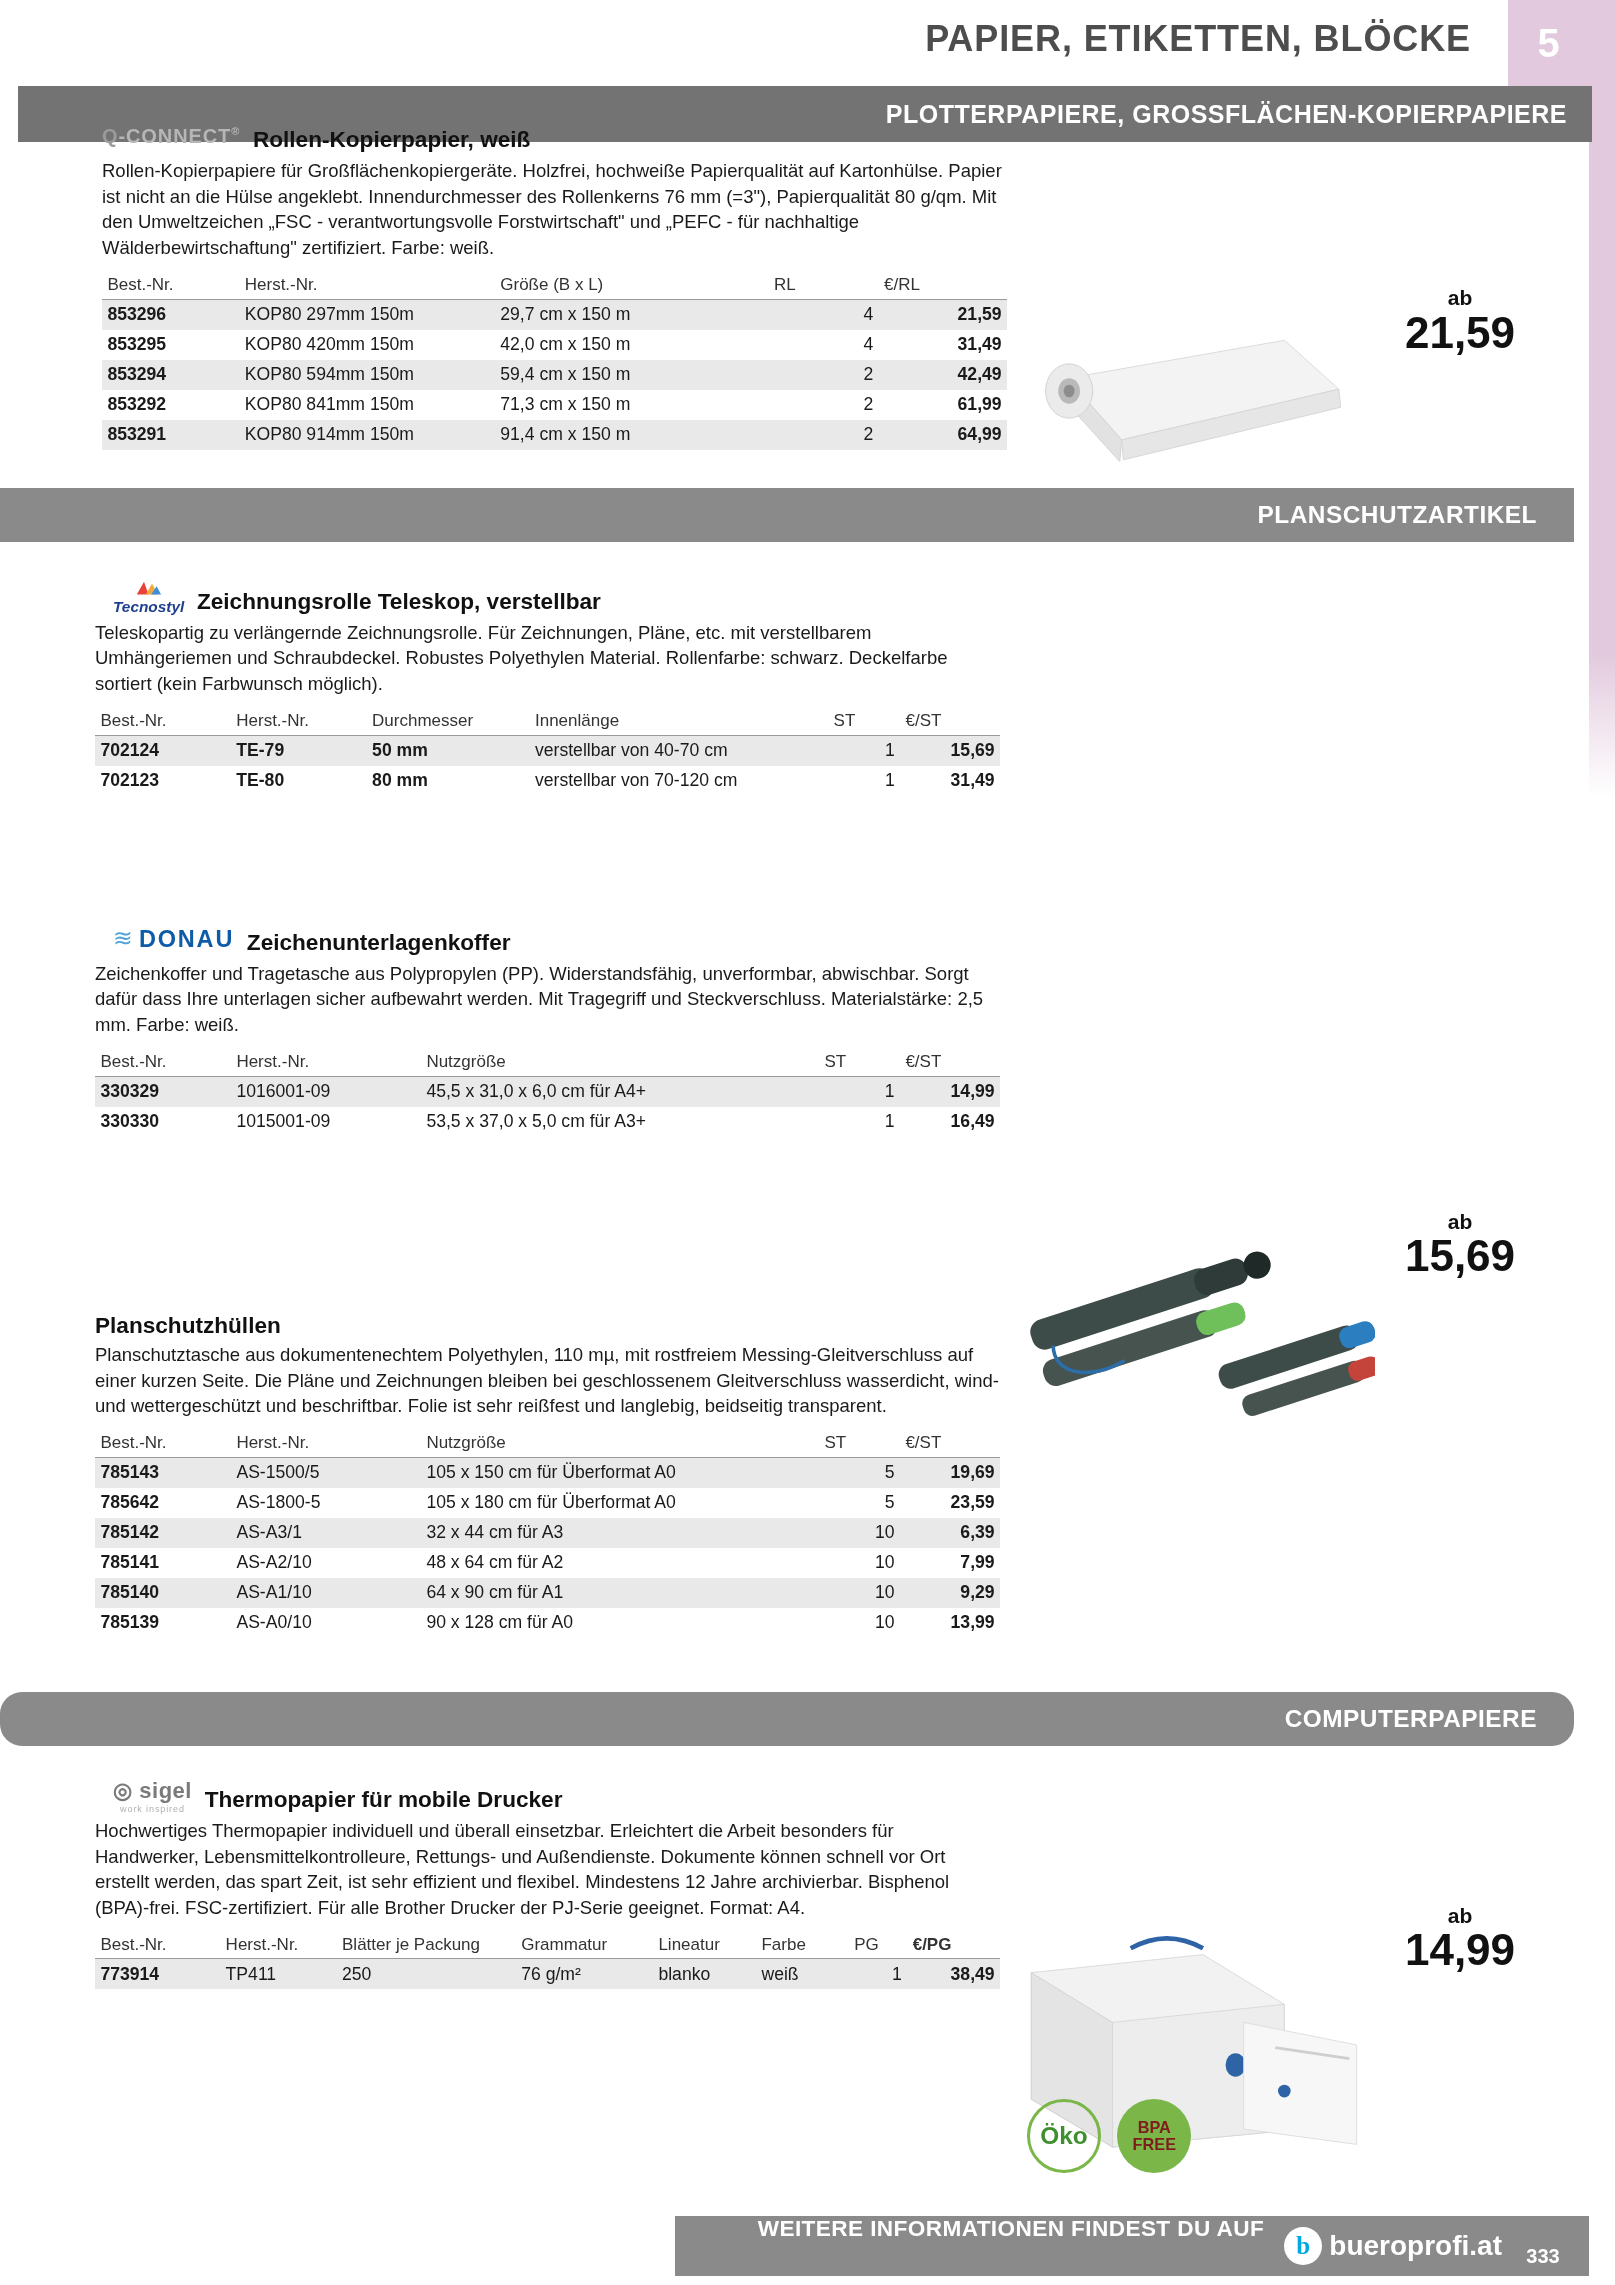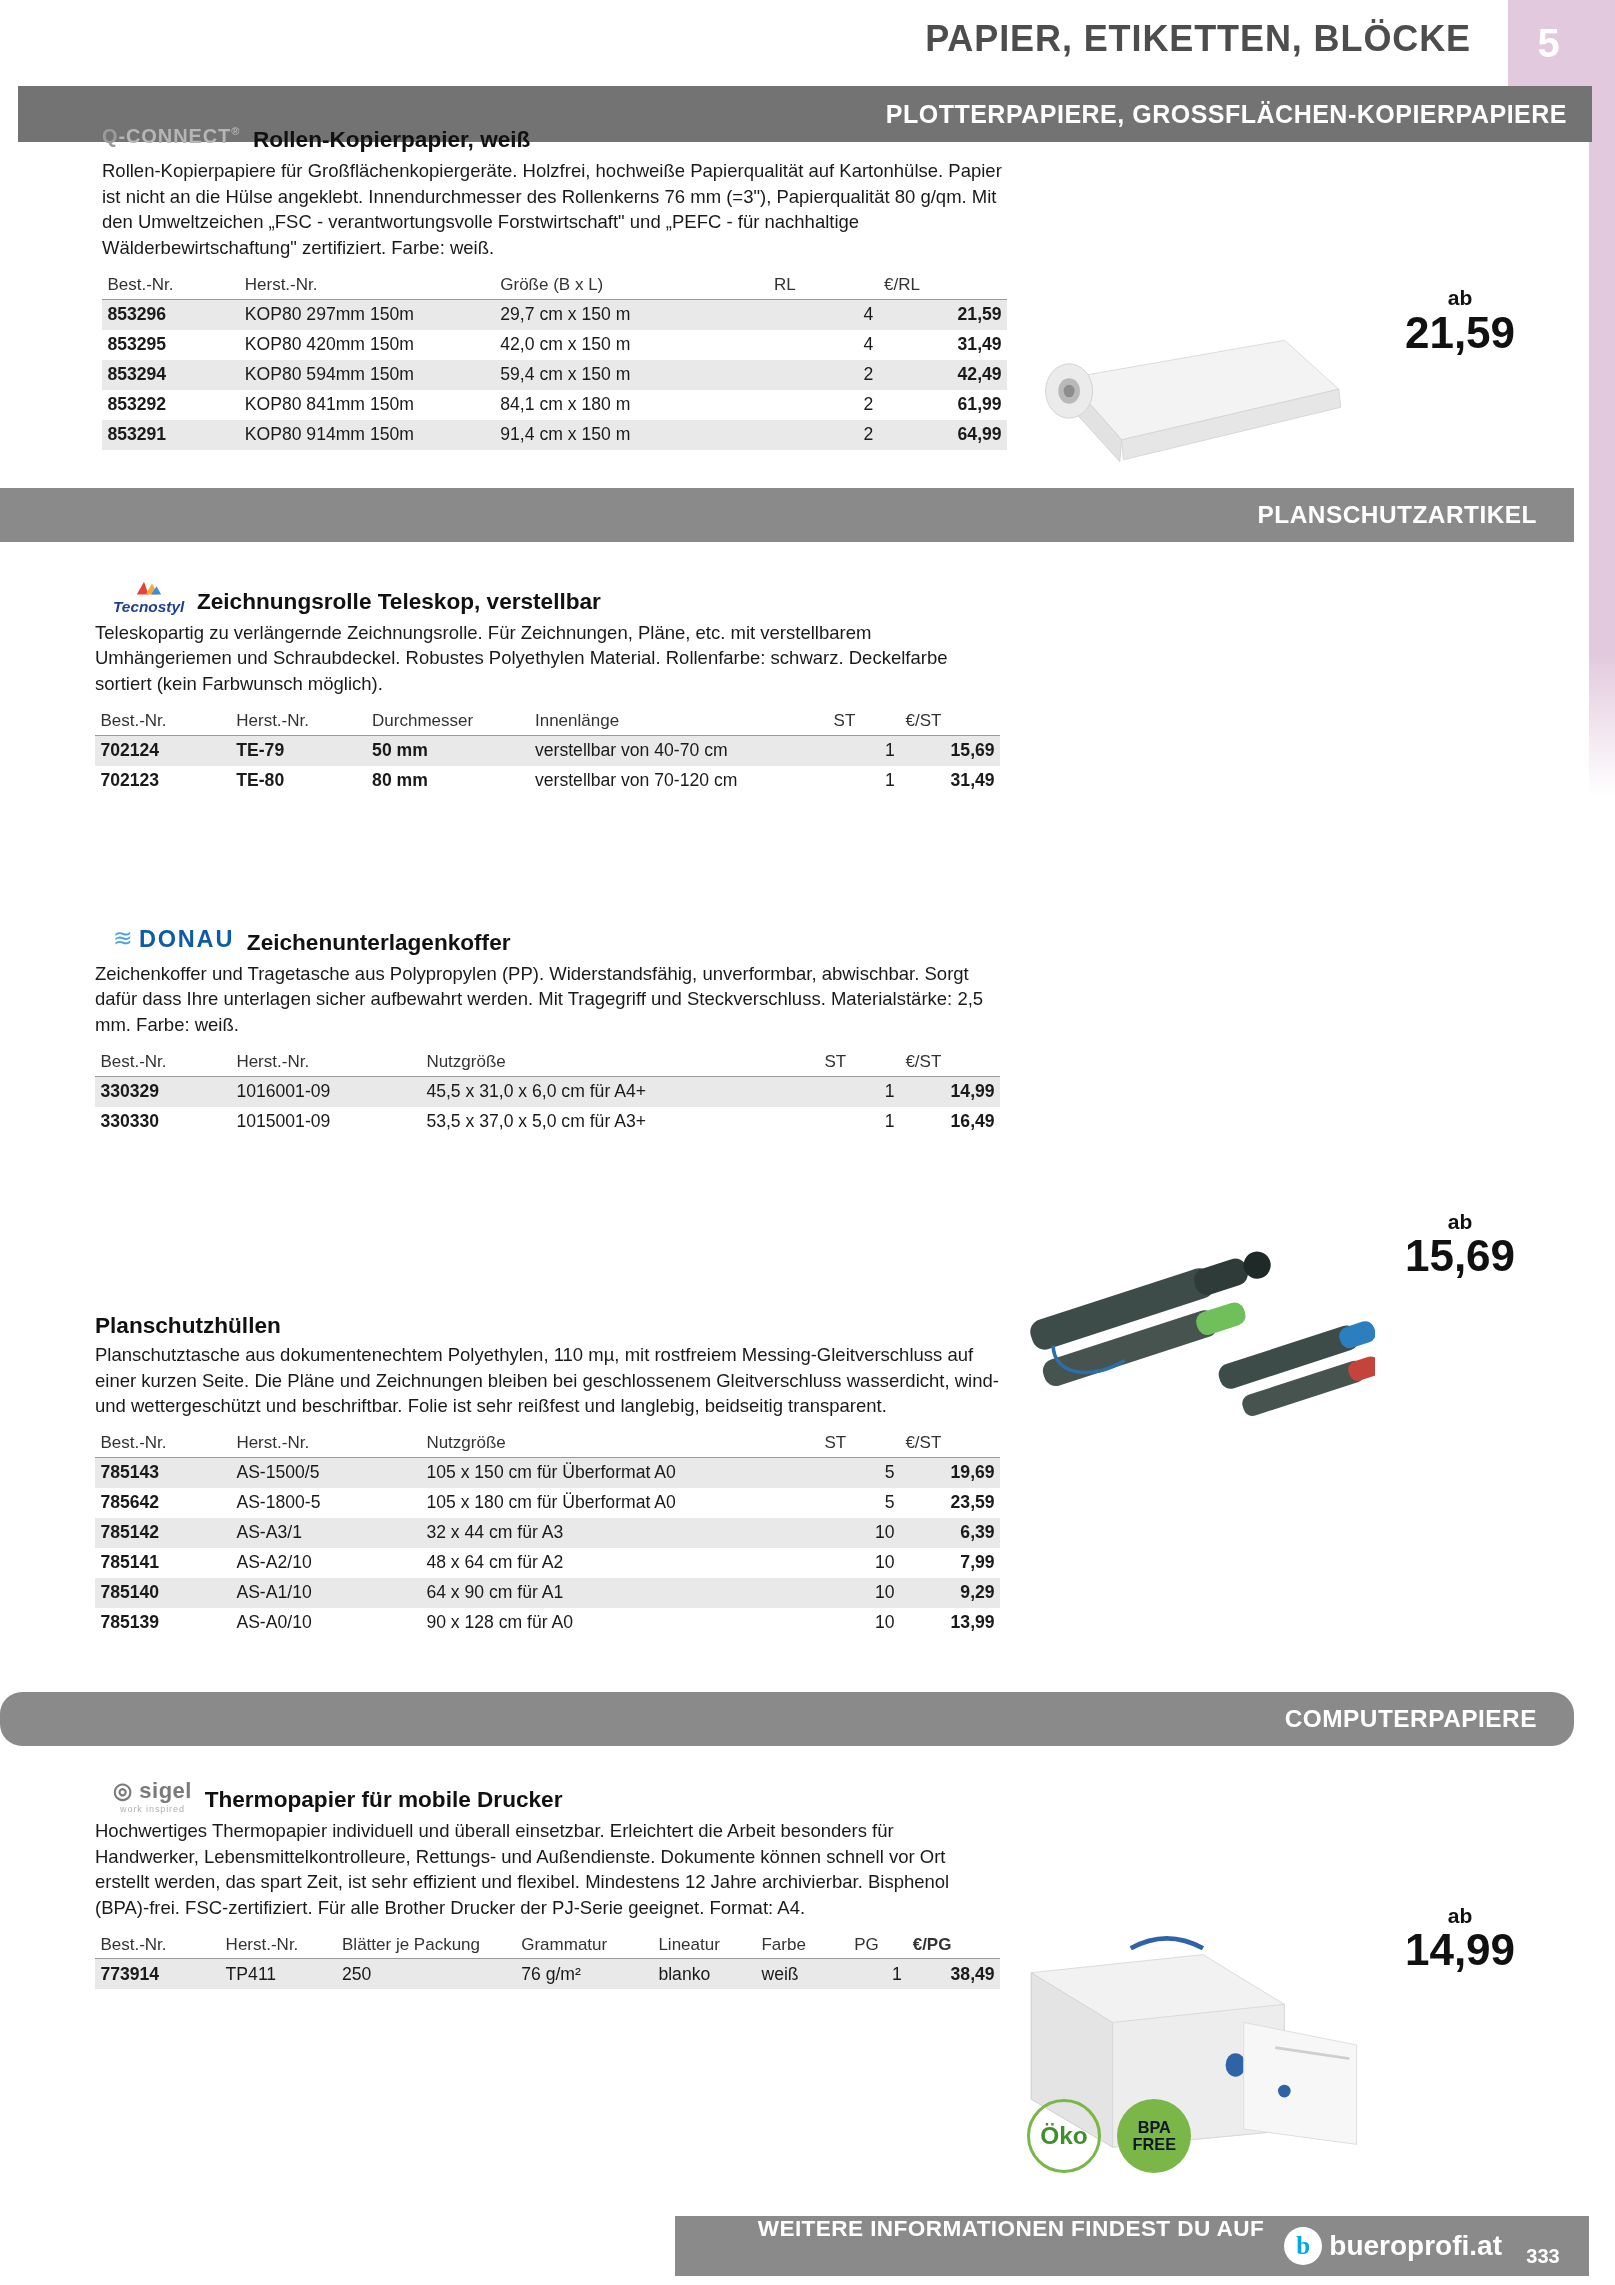--- a/index.html
+++ b/index.html
@@ -102,21 +102,21 @@
   .bp-text { color:#ffffff; font-size:28px; font-weight:bold; }
 
   
   .eco-badges { position:absolute; left:1027px; top:2099px; display:flex; gap:16.3px; align-items:center; }
   .badge-oko {
     width:74px; height:74px; border-radius:50%; border:3.6px solid #7ab648;
     display:flex; align-items:center; justify-content:center;
     color:#3f8f2f; font-size:24.4px; font-weight:bold;
   }
   .badge-bpa {
-    width:74px; height:74px; border-radius:50%; background:#7ab648; color:#0f172a;
+    width:74px; height:74px; border-radius:50%; background:#7ab648; color:#7f1d1d;
     display:flex; flex-direction:column; align-items:center; justify-content:center;
     font-size:16.3px; font-weight:bold; line-height:1.05;
   }
 
   
   .logo-qconnect { font-size:20px; font-weight:bold; color:#b6b6b6; letter-spacing:0.9px; }
   .logo-qconnect .q { color:#9b9b9b; }
   .logo-tecnostyl { font-size:15.4px; font-weight:bold; color:#1f3f8f; font-style:italic; }
   .logo-donau { display:flex; align-items:center; gap:6.3px; }
   .logo-donau .wave { color:#4da3d8; font-size:23.5px; line-height:1; }
@@ -179,21 +179,21 @@
         <tr class="r-odd">
           <td class="b">853294</td>
           <td>KOP80 594mm 150m</td>
           <td>59,4 cm x 150 m</td>
           <td class="num">2</td>
           <td class="num b">42,49</td>
         </tr>
         <tr class="r-even">
           <td class="b">853292</td>
           <td>KOP80 841mm 150m</td>
-          <td>84,1 cm x 180 m</td>
+          <td>71,3 cm x 150 m</td>
           <td class="num">2</td>
           <td class="num b">61,99</td>
         </tr>
         <tr class="r-odd">
           <td class="b">853291</td>
           <td>KOP80 914mm 150m</td>
           <td>91,4 cm x 150 m</td>
           <td class="num">2</td>
           <td class="num b">64,99</td>
         </tr>

